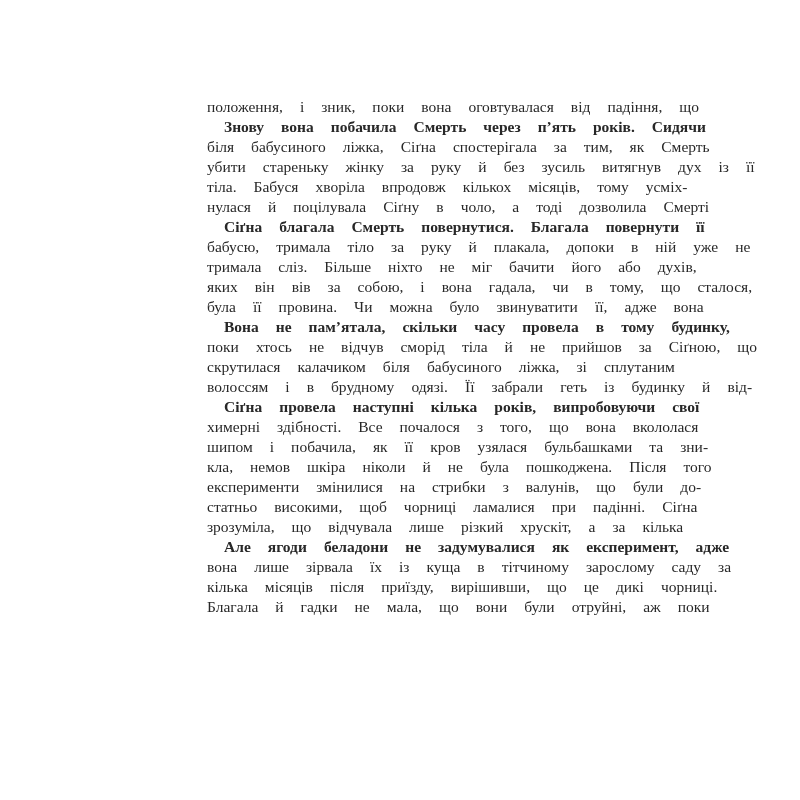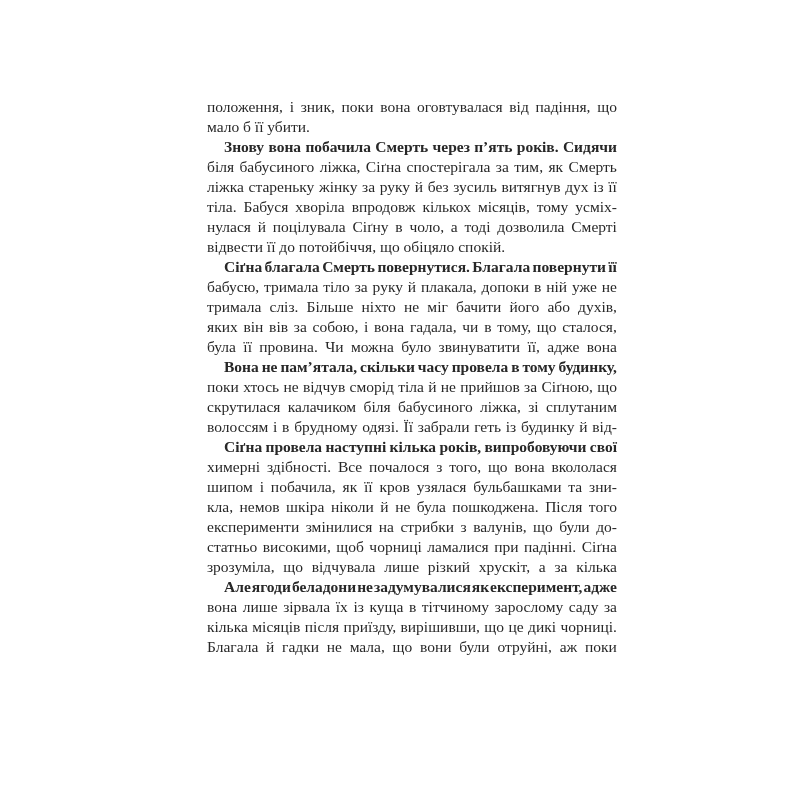--- a/index.html
+++ b/index.html
@@ -32,20 +32,21 @@
     left: 207px;
     top: 97px;
     width: 410px;
   }
   .line {
     height: 20px;
     line-height: 20px;
     font-size: 15.5px;
     white-space: pre;
     box-sizing: border-box;
+    gap: 17px;
   }
   .line.just {
     display: flex;
     justify-content: space-between;
     align-items: baseline;
   }
   .line.just span {
     display: inline-block;
     white-space: pre;
   }
@@ -53,27 +54,25 @@
     padding-left: 17px;
     font-weight: bold;
   }
 </style>
 </head>
 <body>
 
 <div class="page">
   <div class="text-column" id="text-column">
       <div class="line just"><span>положення,</span><span>і</span><span>зник,</span><span>поки</span><span>вона</span><span>оговтувалася</span><span>від</span><span>падіння,</span><span>що</span></div>
-      <div class="line">мало б її убити.</div>
       <div class="line indent just"><span>Знову</span><span>вона</span><span>побачила</span><span>Смерть</span><span>через</span><span>п’ять</span><span>років.</span><span>Сидячи</span></div>
       <div class="line just"><span>біля</span><span>бабусиного</span><span>ліжка,</span><span>Сіґна</span><span>спостерігала</span><span>за</span><span>тим,</span><span>як</span><span>Смерть</span></div>
-      <div class="line just"><span>ліжка</span><span>стареньку</span><span>жінку</span><span>за</span><span>руку</span><span>й</span><span>без</span><span>зусиль</span><span>витягнув</span><span>дух</span><span>із</span><span>її</span></div>
+      <div class="line just"><span>убити</span><span>стареньку</span><span>жінку</span><span>за</span><span>руку</span><span>й</span><span>без</span><span>зусиль</span><span>витягнув</span><span>дух</span><span>із</span><span>її</span></div>
       <div class="line just"><span>тіла.</span><span>Бабуся</span><span>хворіла</span><span>впродовж</span><span>кількох</span><span>місяців,</span><span>тому</span><span>усміх-</span></div>
       <div class="line just"><span>нулася</span><span>й</span><span>поцілувала</span><span>Сіґну</span><span>в</span><span>чоло,</span><span>а</span><span>тоді</span><span>дозволила</span><span>Смерті</span></div>
-      <div class="line">відвести її до потойбіччя, що обіцяло спокій.</div>
       <div class="line indent just"><span>Сіґна</span><span>благала</span><span>Смерть</span><span>повернутися.</span><span>Благала</span><span>повернути</span><span>її</span></div>
       <div class="line just"><span>бабусю,</span><span>тримала</span><span>тіло</span><span>за</span><span>руку</span><span>й</span><span>плакала,</span><span>допоки</span><span>в</span><span>ній</span><span>уже</span><span>не</span></div>
       <div class="line just"><span>тримала</span><span>сліз.</span><span>Більше</span><span>ніхто</span><span>не</span><span>міг</span><span>бачити</span><span>його</span><span>або</span><span>духів,</span></div>
       <div class="line just"><span>яких</span><span>він</span><span>вів</span><span>за</span><span>собою,</span><span>і</span><span>вона</span><span>гадала,</span><span>чи</span><span>в</span><span>тому,</span><span>що</span><span>сталося,</span></div>
       <div class="line just"><span>була</span><span>її</span><span>провина.</span><span>Чи</span><span>можна</span><span>було</span><span>звинуватити</span><span>її,</span><span>адже</span><span>вона</span></div>
       <div class="line indent just"><span>Вона</span><span>не</span><span>пам’ятала,</span><span>скільки</span><span>часу</span><span>провела</span><span>в</span><span>тому</span><span>будинку,</span></div>
       <div class="line just"><span>поки</span><span>хтось</span><span>не</span><span>відчув</span><span>сморід</span><span>тіла</span><span>й</span><span>не</span><span>прийшов</span><span>за</span><span>Сіґною,</span><span>що</span></div>
       <div class="line just"><span>скрутилася</span><span>калачиком</span><span>біля</span><span>бабусиного</span><span>ліжка,</span><span>зі</span><span>сплутаним</span></div>
       <div class="line just"><span>волоссям</span><span>і</span><span>в</span><span>брудному</span><span>одязі.</span><span>Її</span><span>забрали</span><span>геть</span><span>із</span><span>будинку</span><span>й</span><span>від-</span></div>
       <div class="line indent just"><span>Сіґна</span><span>провела</span><span>наступні</span><span>кілька</span><span>років,</span><span>випробовуючи</span><span>свої</span></div>

